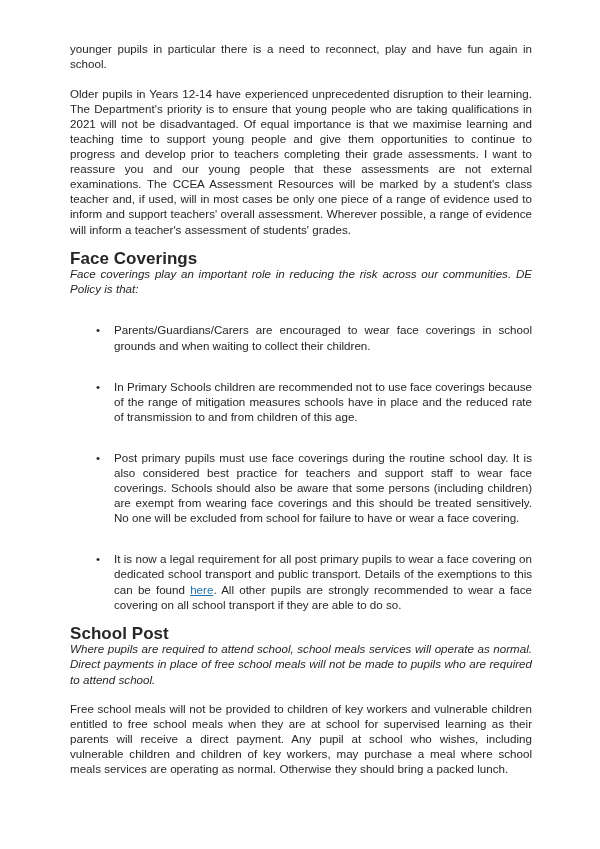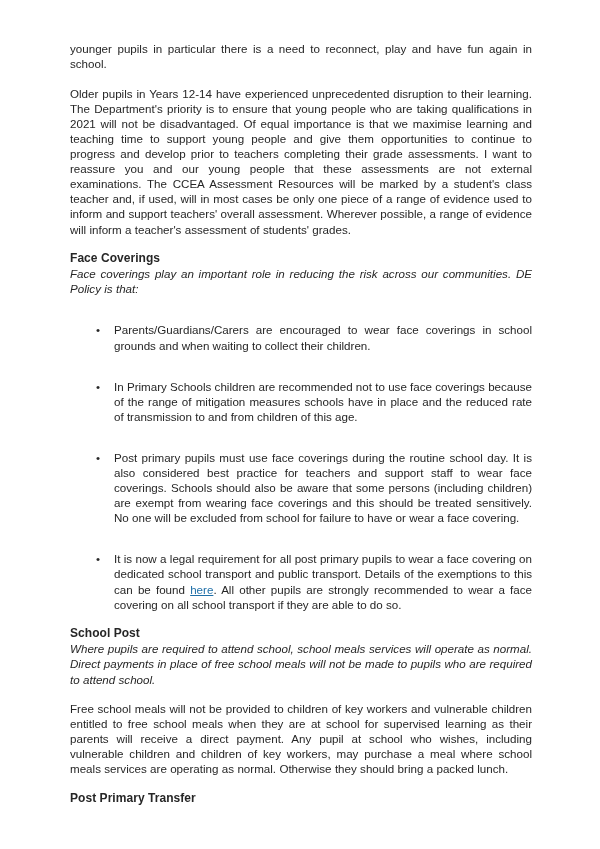--- a/index.html
+++ b/index.html
@@ -36,21 +36,21 @@
     text-justify: inter-word;
     word-spacing: 0.1px;
   }
   .para.tight {
     margin-bottom: 0;
     font-style: italic;
   }
   .heading {
     margin: 0;
     font-weight: bold;
-    font-size: 12px;
+    font-size: 17px;
     line-height: 15.1px;
     text-align: left;
     letter-spacing: 0.05px;
   }
   .heading-block {
     margin-bottom: 14.5px;
   }
   .bullet-list {
     list-style: none;
     margin: 0 0 14.5px 0;
@@ -121,17 +121,16 @@
 
 
     <div class="heading-block">
       <p class="heading">School Post</p>
       <p class="para tight last-line-left">Where pupils are required to attend school, school meals services will operate as normal. Direct payments in place of free school meals will not be made to pupils who are required to attend school.</p>
     </div>
 
     <p class="para last-line-left">Free school meals will not be provided to children of key workers and vulnerable children entitled to free school meals when they are at school for supervised learning as their parents will receive a direct payment. Any pupil at school who wishes, including vulnerable children and children of key workers, may purchase a meal where school meals services are operating as normal. Otherwise they should bring a packed lunch.</p>
 
     <div class="heading-block">
-      <p class="heading">Post Primary Transfer</p>
     </div>
 
   </div>
 </div>
 
 </body></html>

